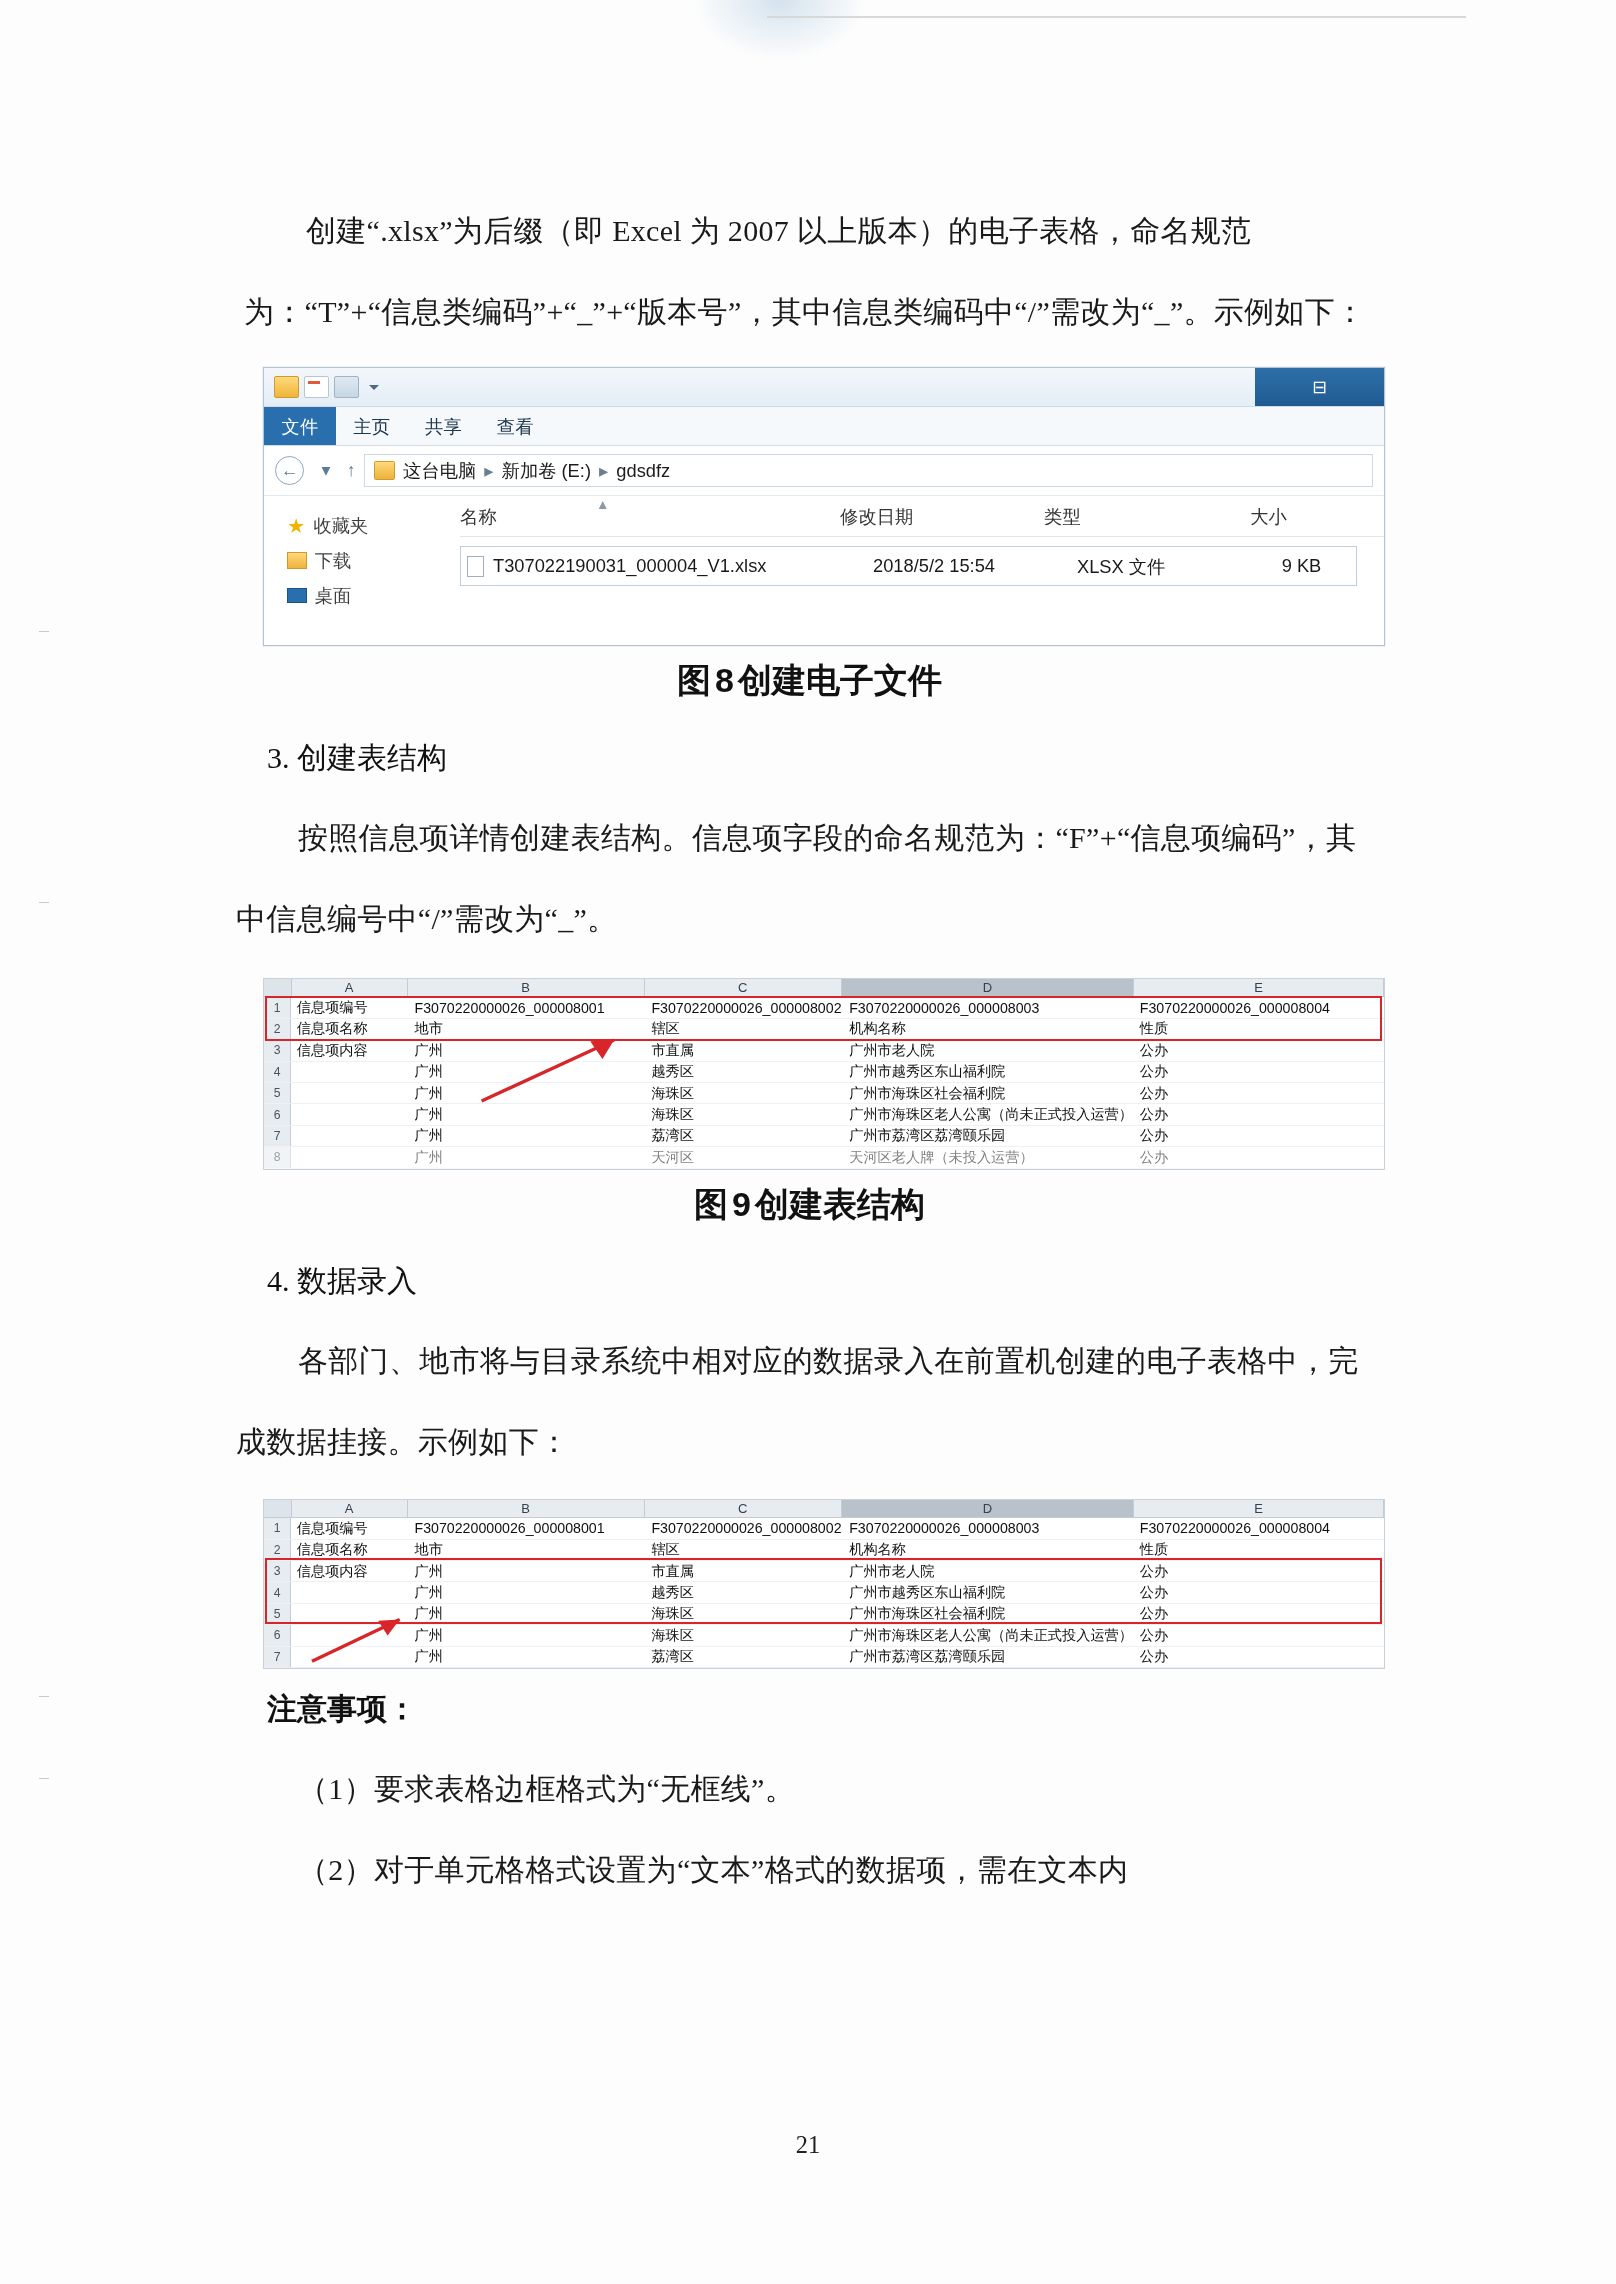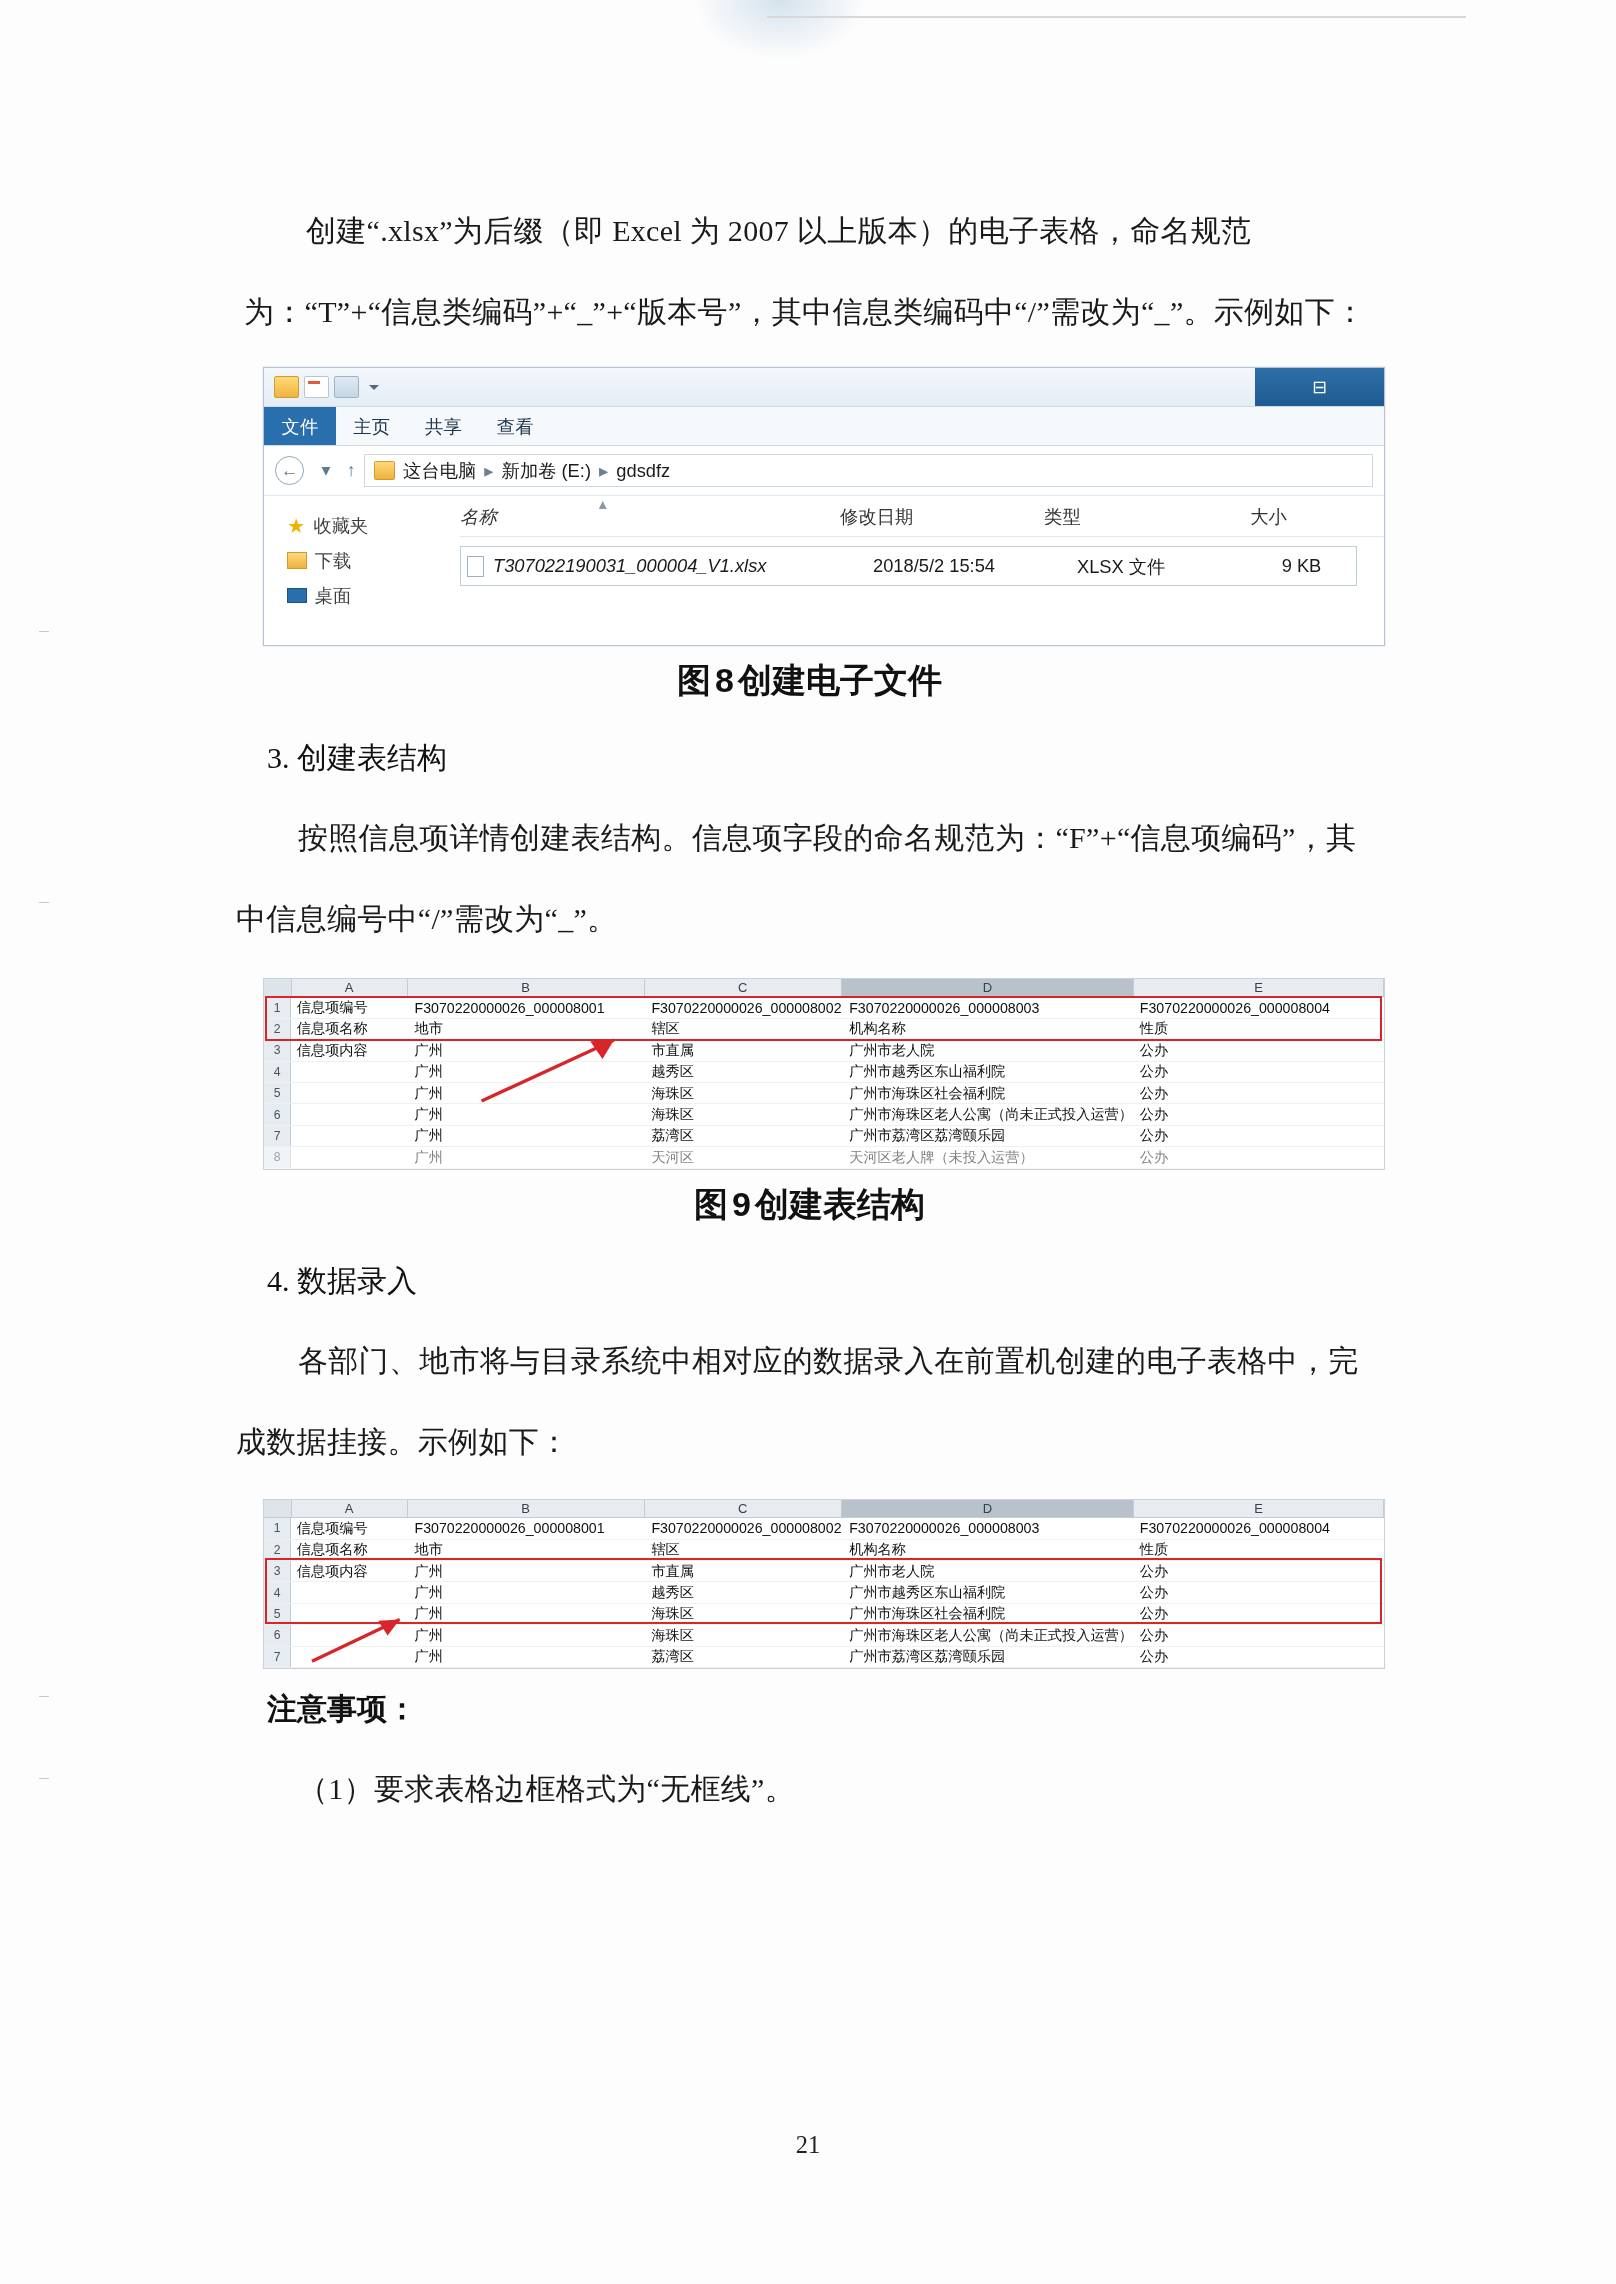--- a/index.html
+++ b/index.html
@@ -213,21 +213,21 @@
     font-size: 18.3px;
     color: #333;
     border-bottom: 0.7px solid #dfe6ec;
     padding-bottom: 6.8px;
     position: relative;
   }
   .ex-colhead .sortmark {
     position: absolute; left: 136px; top: -6.8px;
     color: #8a9aa8; font-size: 13.6px;
   }
-  .c-name { width: 380px; font-style: italic; }
+  .c-name { width: 380px; }
   .c-date { width: 204px; }
   .c-type { width: 170px; }
   .c-size { width: 109px; text-align: center; }
   .ex-row {
     display: flex;
     align-items: center;
     font-family: "Liberation Sans", sans-serif;
     font-size: 18.3px;
     color: #1a1a1a;
     height: 38px;
@@ -560,18 +560,19 @@
       <div class="redbox" style="left:1.4px; top:58px; width:1113px; height:62px;"></div>
       <svg class="arrow" style="left:41px; top:114px; width:122px; height:54px;" viewBox="0 0 180 80">
         <line x1="10" y1="70" x2="140" y2="8" stroke="#d8252a" stroke-width="5"></line>
         <polygon points="140,8 108,10 122,32" fill="#d8252a"></polygon>
       </svg>
     </div>
 
 
     <p class="heading bold">注意事项：</p>
     <p class="body indent">（1）要求表格边框格式为“无框线”。</p>
+    <p class="body indent">（2）对于单元格格式设置为“文本”格式的数据项，需在文本内</p>
 
   </div>
 
   <div class="pagenum">21</div>
 </div>
 
 
 </body></html>

